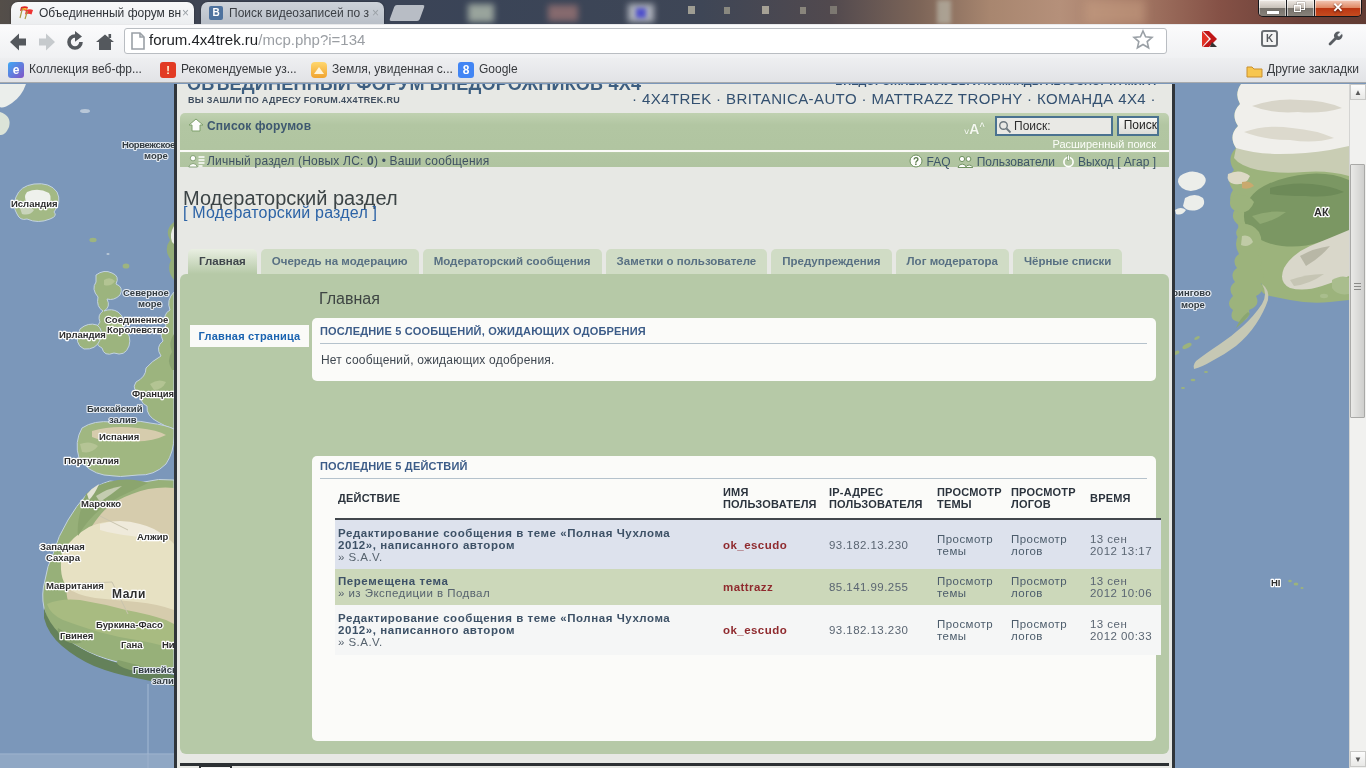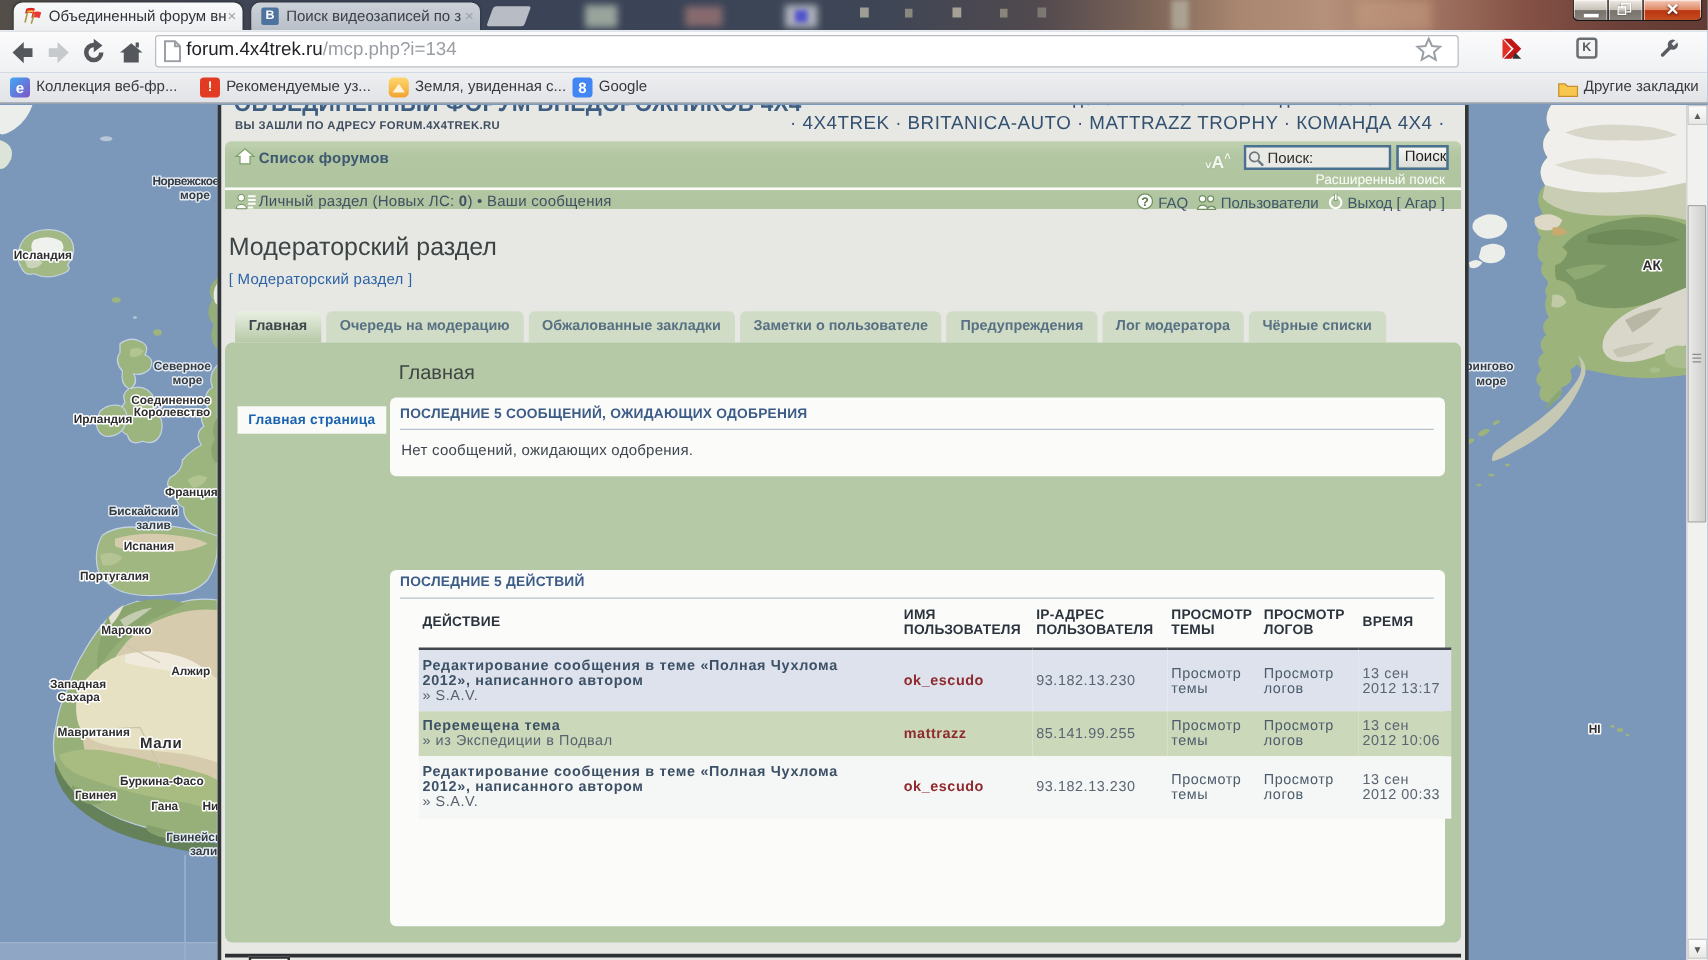--- a/index.html
+++ b/index.html
@@ -45,21 +45,21 @@
 .gtext{font-size:12px;font-weight:bold;color:#3e5870;letter-spacing:.2px}
 #glink1{position:absolute;left:27px;top:35px}
 #gbar2t{position:absolute;left:27px;top:70px;font-size:12px;color:#3f5162;letter-spacing:.2px}
 #asz{position:absolute;left:784px;top:36px;color:#f4f7f0;font-weight:bold;font-size:14px;text-shadow:0 0 1px #8aa878}
 #sinput{position:absolute;left:815px;top:32px;width:118px;height:20px;background:#e9e9e5;border:2px solid #4a7290;font-size:12px;color:#2e2e2e;padding-left:17px;line-height:16px}
 #sbutton{position:absolute;left:937px;top:32px;width:42px;height:20px;background:linear-gradient(#f6f6f4,#dcdcd8);border:2px solid #4a7290;font-size:12px;color:#1e1e1e;text-align:right;line-height:15px}
 #advs{position:absolute;right:13px;top:54px;font-size:11px;color:#fbfdf8}
 #faqrow{position:absolute;right:13px;top:70px;font-size:12px;color:#3e5668}
 
 #h2mod{position:absolute;left:3px;top:103px;font-size:20px;color:#3c4446}
-#crumb{position:absolute;left:3px;top:132px;font-size:12px;color:#2c63a6;letter-spacing:.2px}
+#crumb{position:absolute;left:3px;top:120px;font-size:16px;color:#2c63a6;letter-spacing:.2px}
 
 #ftabs{position:absolute;left:8px;top:165px;height:25px;white-space:nowrap}
 .ftab{display:inline-block;height:25px;line-height:24px;padding:0 11px;margin-right:4px;border-radius:5px 5px 0 0;background:#d0dcc5;color:#587083;font-weight:bold;font-size:11.5px;vertical-align:top}
 .ftab.on{background:linear-gradient(#e9efe2,#b6c9a7);color:#3f464b}
 
 #gpanel{position:absolute;left:0;top:190px;width:989px;height:480px;background:#b6c9a7;border-radius:6px}
 #ptitle{position:absolute;left:139px;top:206px;font-size:16px;color:#3e4543}
 #snav{position:absolute;left:10px;top:241px;width:119px;height:22px;background:#fafaf8;font-size:11px;font-weight:bold;color:#1a63b0;text-align:center;line-height:22px;letter-spacing:.2px}
 .wpanel{position:absolute;left:132px;width:844px;background:#fbfbf9;border-radius:5px}
 .whead{position:absolute;left:8px;top:7px;font-size:11px;font-weight:bold;color:#3c5c88;letter-spacing:.2px}
@@ -350,21 +350,21 @@
             <circle cx="5" cy="4" r="2.6" fill="#fdfdfb" stroke="#6f9160"></circle>
             <path d="M1 12.5 a4.3 4.3 0 0 1 8.4 0 z" fill="#fdfdfb" stroke="#6f9160"></path>
             <circle cx="11.5" cy="4" r="2.4" fill="#fdfdfb" stroke="#6f9160"></circle>
             <path d="M8.5 12.5 a4 4 0 0 1 7.4 0 z" fill="#fdfdfb" stroke="#6f9160"></path>
           </svg> Пользователи&nbsp; <svg width="13" height="13" class="ico">
             <circle cx="6.5" cy="7" r="4.6" fill="none" stroke="#fdfdfb" stroke-width="1.7"></circle>
             <rect x="5.6" y="0" width="2" height="5.5" fill="#fdfdfb" stroke="#6f9160" stroke-width=".6"></rect>
           </svg> Выход [ Агар ]</div>
    <div id="h2mod">Модераторский раздел</div>
    <div id="crumb">[ Модераторский раздел ]</div>
-   <div id="ftabs"><span class="ftab on">Главная</span><span class="ftab">Очередь на модерацию</span><span class="ftab">Обжалованные закладки</span><span class="ftab">Заметки о пользователе</span><span class="ftab">Предупреждения</span><span class="ftab">Лог модератора</span><span class="ftab">Чёрные списки</span></div>
+   <div id="ftabs"><span class="ftab on">Главная</span><span class="ftab">Очередь на модерацию</span><span class="ftab">Модераторский сообщения</span><span class="ftab">Заметки о пользователе</span><span class="ftab">Предупреждения</span><span class="ftab">Лог модератора</span><span class="ftab">Чёрные списки</span></div>
    <div id="gpanel"></div>
    <div id="ptitle">Главная</div>
    <div id="snav">Главная страница</div>
    <div class="wpanel" style="top:234px;height:63px">
           <div class="whead">ПОСЛЕДНИЕ 5 СООБЩЕНИЙ, ОЖИДАЮЩИХ ОДОБРЕНИЯ</div>
           <div class="whr"></div>
           <div class="wbody">Нет сообщений, ожидающих одобрения.</div>
         </div>
    <div class="wpanel" id="ltable" style="top:372px;height:285px">
           <div class="whead" style="top:4px">ПОСЛЕДНИЕ 5 ДЕЙСТВИЙ</div>

